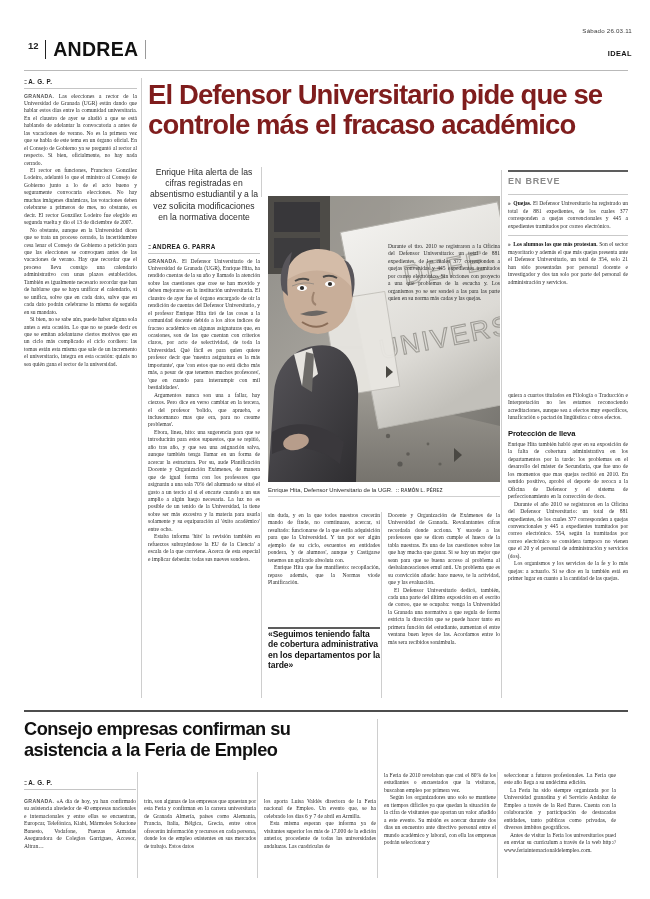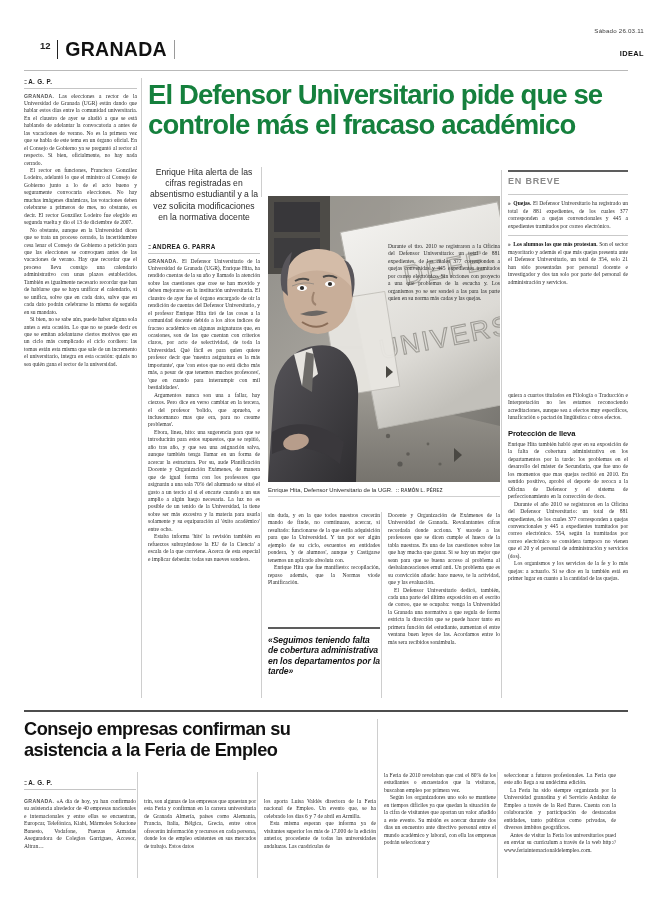--- a/index.html
+++ b/index.html
@@ -19,21 +19,21 @@
     position: absolute;
     left: 0; top: 0;
     width: 650px;
     height: 899px;
     padding: 0;
   }
 
   
   .masthead {
     position: absolute;
-    left: 40px; top: 33px;
+    left: 28px; top: 33px;
     width: 604px;
     height: 26px;
     display: flex;
     align-items: flex-end;
     justify-content: space-between;
   }
   .masthead-left {
     display: flex;
     align-items: baseline;
   }
@@ -143,21 +143,21 @@
   
   .main-head {
     position: absolute;
     left: 148px; top: 80px;
     width: 480px;
     font-family: "Liberation Sans", sans-serif;
     font-weight: bold;
     font-size: 27.5px;
     line-height: 1.1;
     letter-spacing: -0.9px;
-    color: #15803d;
+    color: #7f1d1d;
     margin: 0;
   }
 
   .lead {
     position: absolute;
     left: 148px; top: 167px;
     width: 112px;
     font-family: "Liberation Sans", sans-serif;
     font-size: 8.6px;
     line-height: 1.3;
@@ -217,22 +217,21 @@
     color: #4a4a4a;
     margin-left: 3px;
   }
 
   
   .pullquote {
     position: absolute;
     left: 268px; top: 627px;
     width: 112px;
     border-top: 2.2px solid #5d5d5d;
-    padding-top: 6px;
-    font-style: italic;
+    padding-top: 0;
   }
   .pullquote p {
     margin: 0;
     font-family: "Liberation Sans", sans-serif;
     font-weight: bold;
     font-size: 8.6px;
     line-height: 1.22;
     color: #131313;
     letter-spacing: -0.1px;
   }
@@ -335,21 +334,21 @@
 </style>
 </head>
 <body>
 
 <div class="page">
 
   <div class="masthead">
     <div class="masthead-left">
       <span class="page-num">12</span>
       <span class="rule-v"></span>
-      <span class="section-name">GRANADA</span>
+      <span class="section-name">ANDREA</span>
       <span class="rule-v light"></span>
     </div>
     <div class="masthead-right">
       <span class="mh-date">Sábado 26.03.11</span>
       <span class="mh-brand">IDEAL</span>
     </div>
   </div>
   <div class="top-rule"></div>
 
   <div class="side-article">

